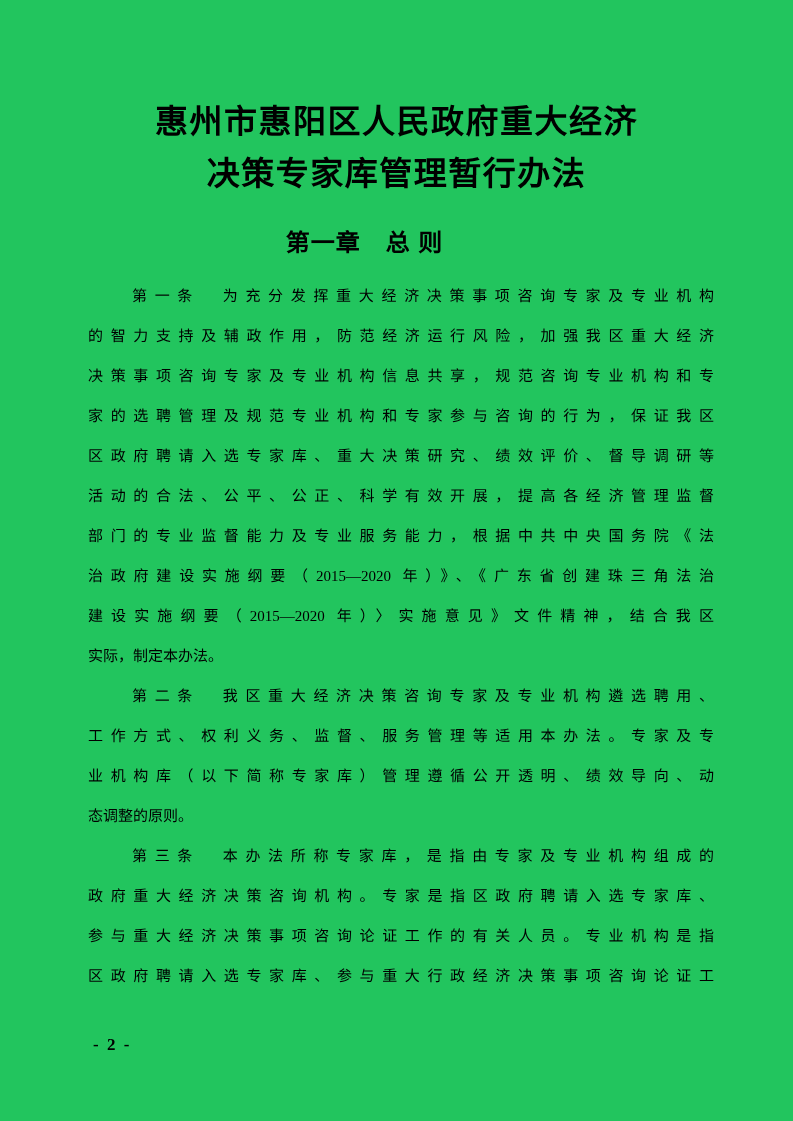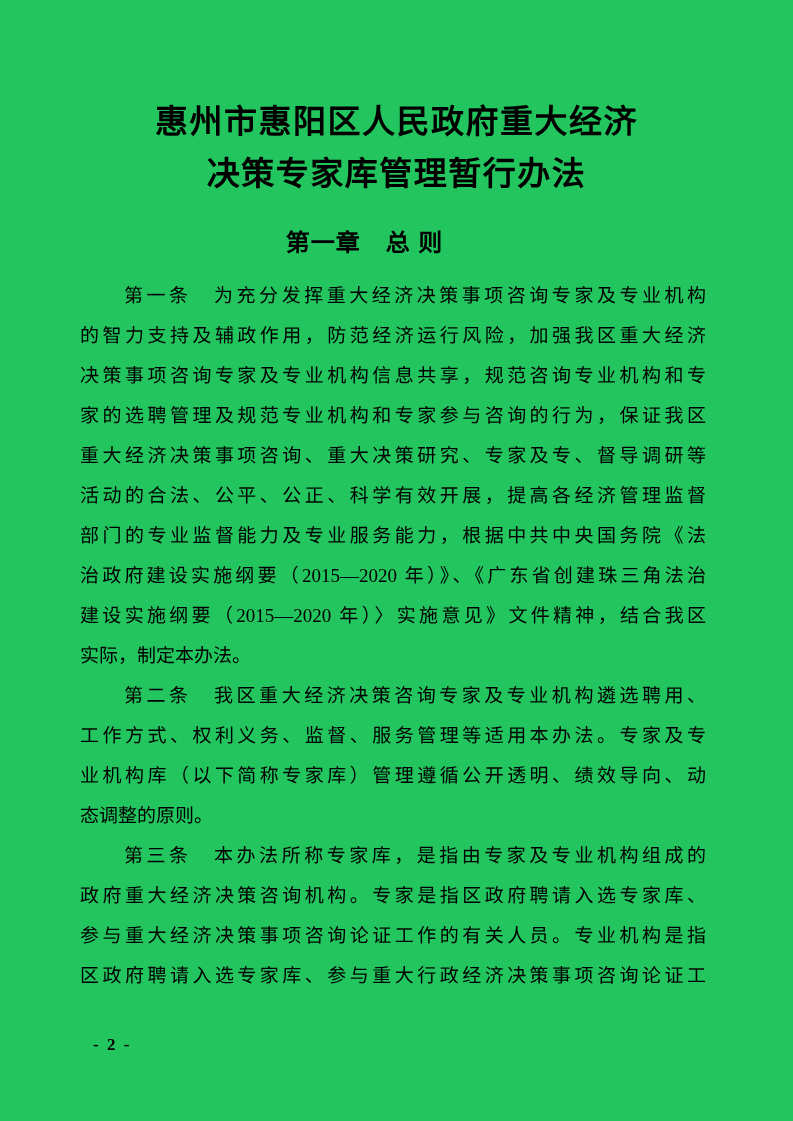--- a/index.html
+++ b/index.html
@@ -36,23 +36,23 @@
     text-align: center;
     font-family: "Liberation Sans", "DejaVu Sans", sans-serif;
     font-size: 24px;
     font-weight: bold;
     line-height: 34px;
     letter-spacing: 1px;
   }
   .body-text {
     position: absolute;
     top: 276px;
-    left: 80px;
+    left: 88px;
     width: 626px;
-    font-size: 19px;
+    font-size: 15px;
     font-family: Liberation Serif, serif;
   }
   .ln {
     height: 40px;
     line-height: 40px;
     text-align: justify;
     text-align-last: justify;
     white-space: nowrap;
   }
   .ln.first {
@@ -83,21 +83,21 @@
 
   <div class="chapter">第一章　总 则</div>
 
   <div class="body-text">
 
     <div>
       <div class="ln first">第一条　为充分发挥重大经济决策事项咨询专家及专业机构</div>
       <div class="ln">的智力支持及辅政作用，防范经济运行风险，加强我区重大经济</div>
       <div class="ln">决策事项咨询专家及专业机构信息共享，规范咨询专业机构和专</div>
       <div class="ln">家的选聘管理及规范专业机构和专家参与咨询的行为，保证我区</div>
-      <div class="ln">重大经济决策事项咨询、重大决策研究、专家及专、督导调研等</div>
+      <div class="ln">区政府聘请入选专家库、重大决策研究、绩效评价、督导调研等</div>
       <div class="ln">活动的合法、公平、公正、科学有效开展，提高各经济管理监督</div>
       <div class="ln">部门的专业监督能力及专业服务能力，根据中共中央国务院《法</div>
       <div class="ln">治政府建设实施纲要（2015—2020 年）》、《广东省创建珠三角法治</div>
       <div class="ln">建设实施纲要（2015—2020 年）〉实施意见》文件精神，结合我区</div>
       <div class="ln end">实际，制定本办法。</div>
     </div>
 
     <div>
       <div class="ln first">第二条　我区重大经济决策咨询专家及专业机构遴选聘用、</div>
       <div class="ln">工作方式、权利义务、监督、服务管理等适用本办法。专家及专</div>

